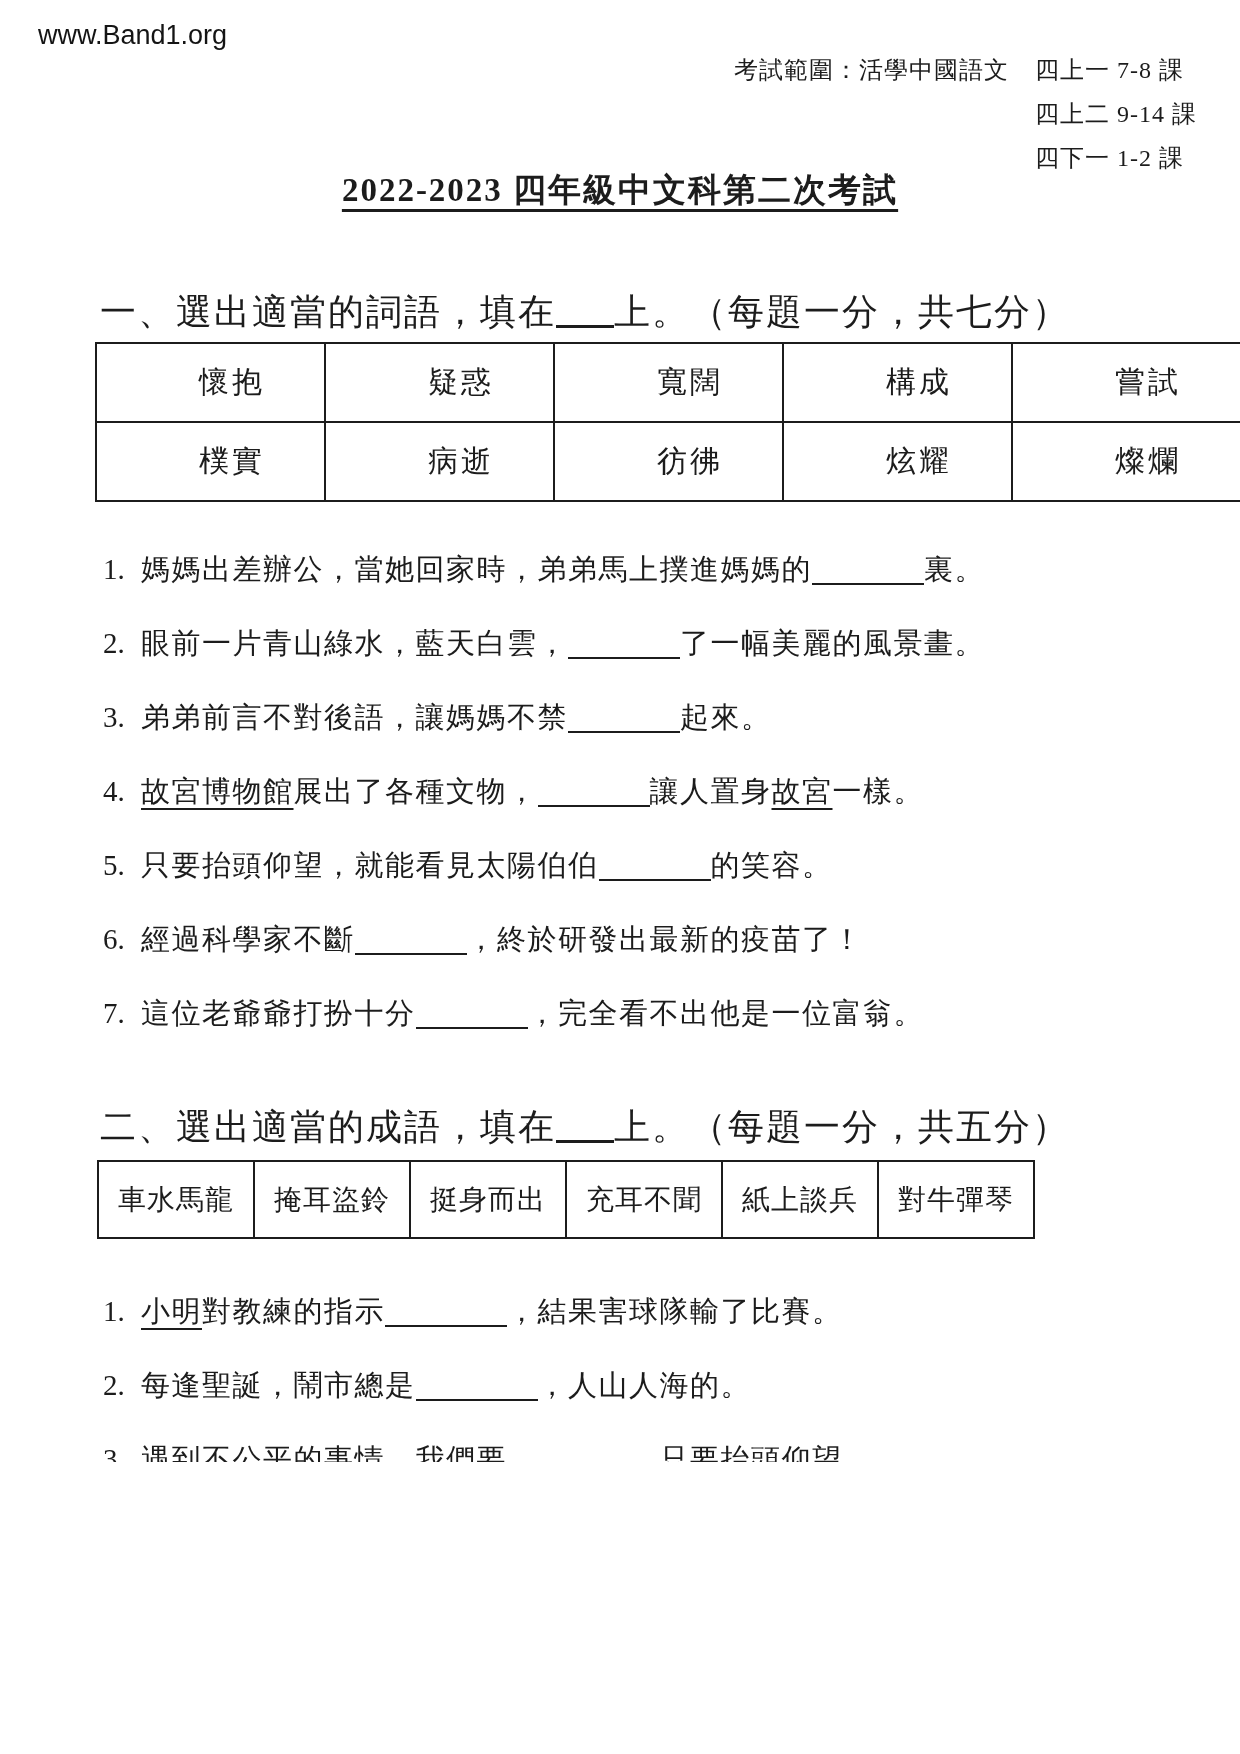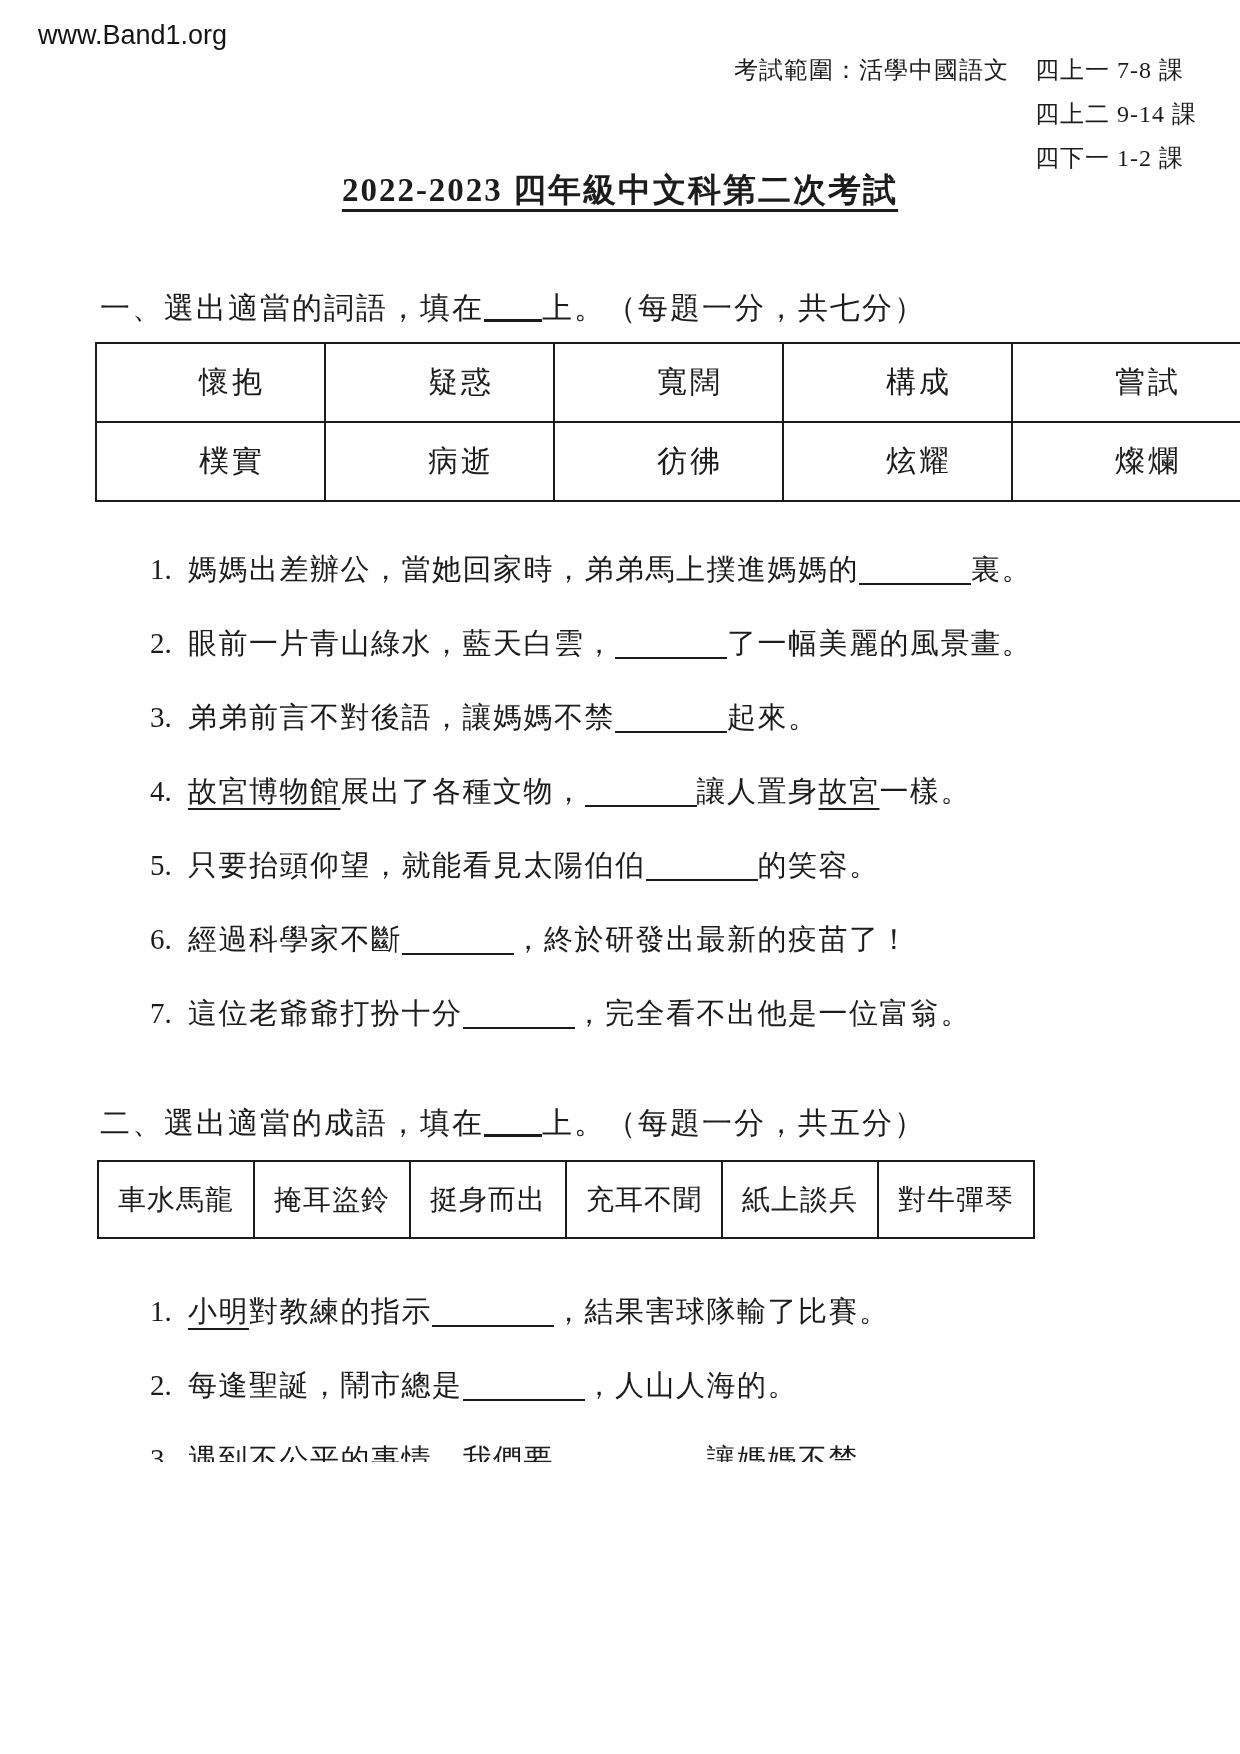--- a/index.html
+++ b/index.html
@@ -17,39 +17,39 @@
     position:absolute; top:54px; left:686px;
     display:grid; grid-template-columns:auto auto;
     column-gap:26px; row-gap:12px;
     font-size:24px; letter-spacing:1px; white-space:nowrap;margin-left:48px;
   }
   .title {
     position:absolute; top:168px; left:0; width:100%;
     text-align:center; font-size:33px; font-weight:bold; letter-spacing:2px;
   }
   .title-text { text-decoration:underline; text-underline-offset:8px; text-decoration-thickness:3px; }
-  .h { position:absolute; left:100px; font-size:30px; letter-spacing:2px; white-space:nowrap; }
+  .h { position:absolute; left:100px; font-size:36px; letter-spacing:2px; white-space:nowrap; }
   .h1 { top:288px; }
   .h2 { top:1103px; }
   .hblank {
     display:inline-block; width:58px;
     border-bottom:3px solid #1c1c1c; vertical-align:-4px;
   }
   table.bank { position:absolute; border-collapse:collapse; table-layout:fixed; text-align:center; }
   table.bank td { border:2.5px solid #1c1c1c; }
   .bank1 { top:342px; left:95px; width:910px; }
   .bank1 td { width:182px; height:75px; font-size:30px; letter-spacing:3px;padding-left:44px; }
   .bank2 { top:1160px; left:97px; width:913px; }
   .bank2 td { width:152px; height:73px; font-size:28px; letter-spacing:1px; }
   .qlist { position:absolute; left:103px; }
   .qlist1 { top:548px; }
   .qlist2 { top:1290px; }
   .q {
     height:42px; line-height:42px; margin-bottom:32px;
-    font-size:29px; letter-spacing:1.5px; white-space:nowrap;margin-left:47px;
+    font-size:29px; letter-spacing:1.5px; white-space:nowrap;
   }
   .qnum { display:inline-block; width:38px; letter-spacing:0; }
   .blank {
     display:inline-block; width:112px;
     border-bottom:2.5px solid #1c1c1c; vertical-align:-6px;
   }
   .qlist2 .blank { width:122px; }
   .u { text-decoration:underline; text-underline-offset:7px; text-decoration-thickness:2px; }
 </style>
 </head>
@@ -112,17 +112,17 @@
       <td>充耳不聞</td>
       <td>紙上談兵</td>
       <td>對牛彈琴</td>
     </tr>
   </tbody>
     </table>
 
   <div class="qlist qlist2">
     <div class="q"><span class="qnum">1.</span><span class="u">小明</span><span>對教練的指示</span><span class="blank"></span><span></span><span class="u"></span><span>，結果害球隊輸了比賽。</span></div>
     <div class="q"><span class="qnum">2.</span><span class="u"></span><span>每逢聖誕，鬧市總是</span><span class="blank"></span><span></span><span class="u"></span><span>，人山人海的。</span></div>
-    <div class="q"><span class="qnum">3.</span><span class="u"></span><span>遇到不公平的事情，我們要</span><span class="blank"></span><span></span><span class="u"></span><span>，讓媽媽不禁。</span></div>
+    <div class="q"><span class="qnum">3.</span><span class="u"></span><span>遇到不公平的事情，我們要</span><span class="blank"></span><span></span><span class="u"></span><span>，只要抬頭仰望。</span></div>
     <div class="q"><span class="qnum">4.</span><span class="u"></span><span>要成功必須付諸實行，不能</span><span class="blank"></span><span></span><span class="u"></span><span>。</span></div>
   </div>
 
 </div>
 
 </body></html>

